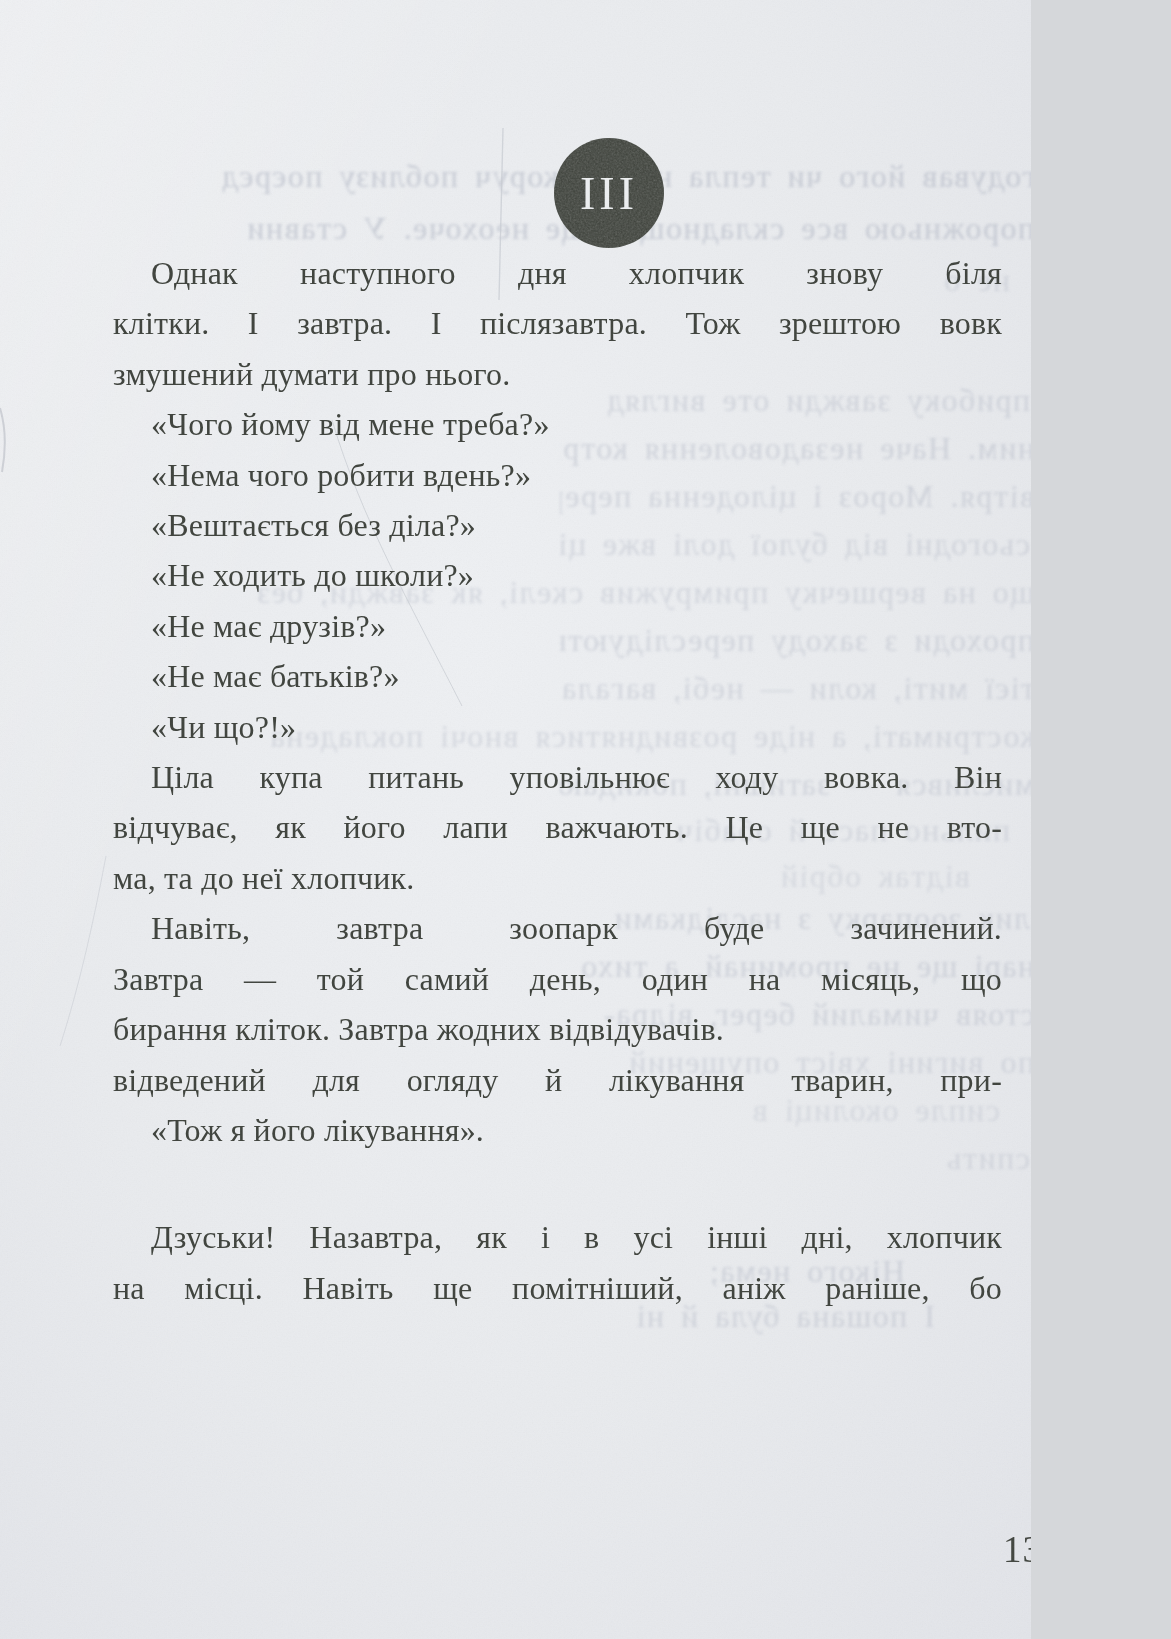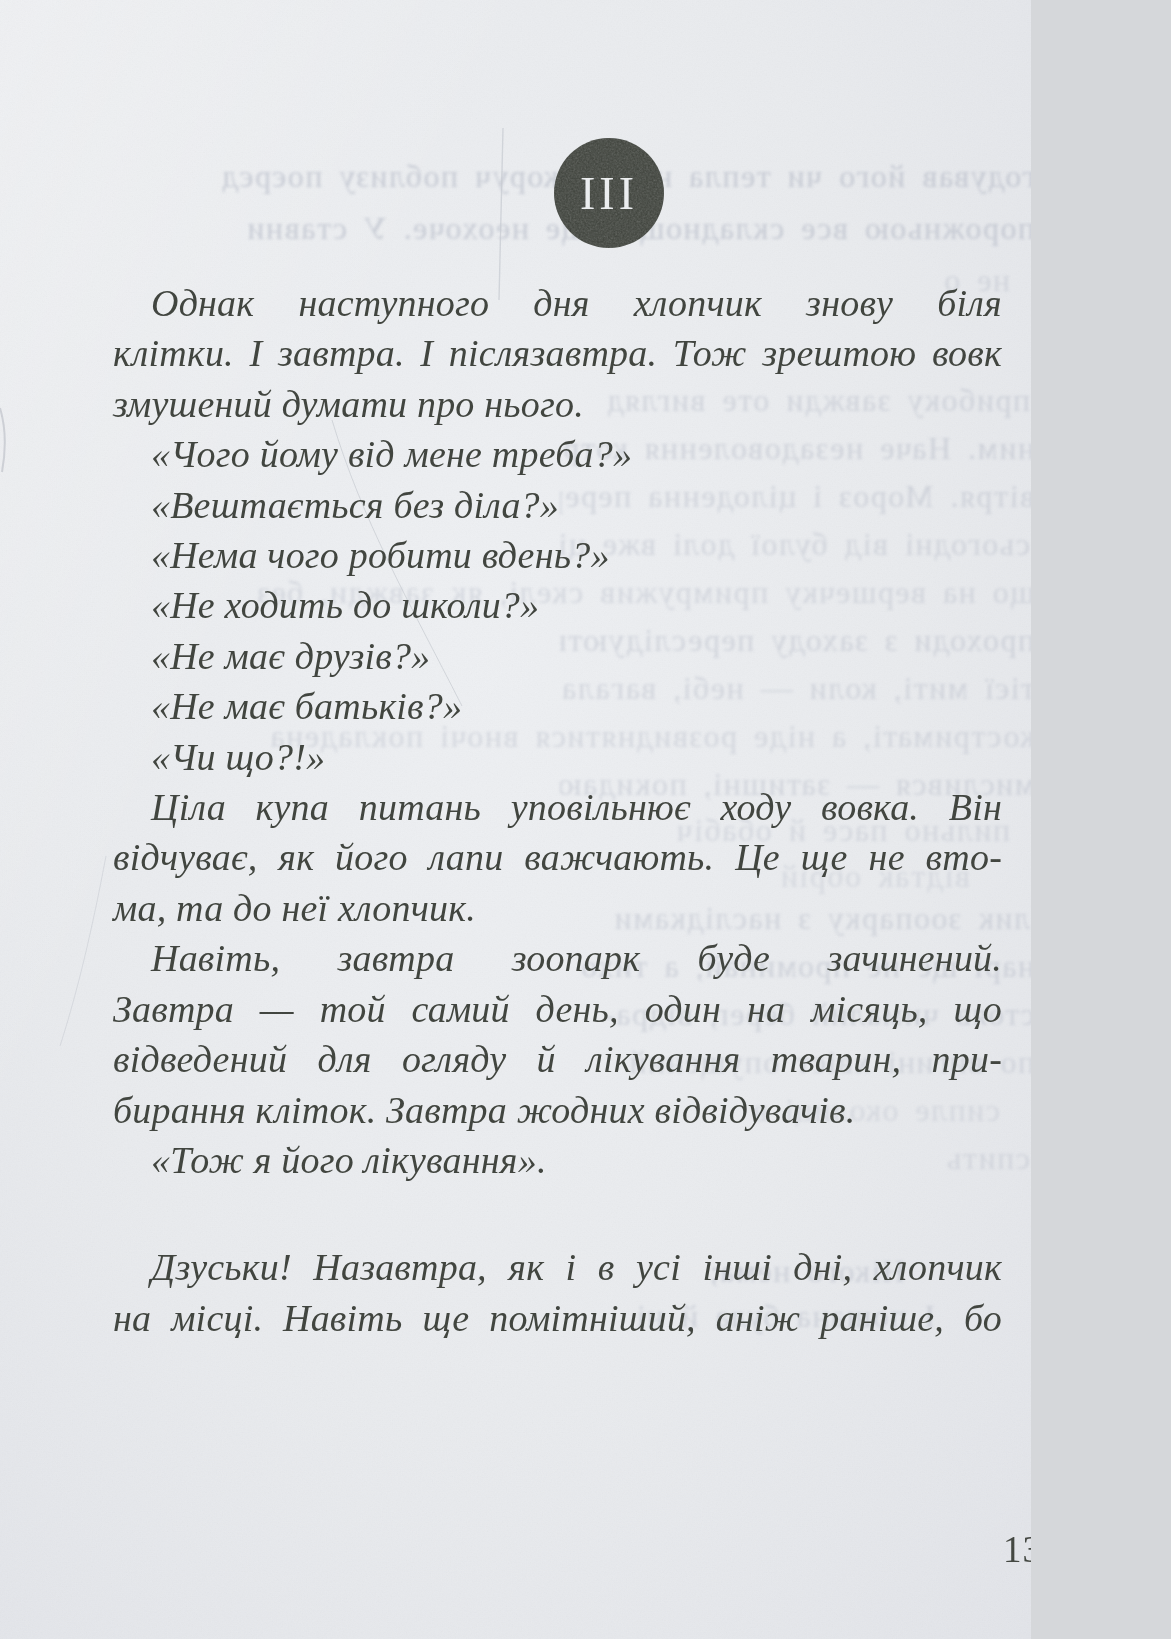--- a/index.html
+++ b/index.html
@@ -39,27 +39,26 @@
   
   #chapter-badge {
     position: absolute;
     left: 552px;
     top: 136px;
   }
   
   #text-block {
     position: absolute;
     left: 113px;
-    top: 278px;
+    top: 248px;
     width: 889px;
     color: #3e423c;
-    font-size: 38px;
+    font-size: 32px;
     line-height: 50.4px;
     letter-spacing: 0.2px;
-    font-style: italic;
   }
   #text-block .line { min-height: 50.4px; }
   #text-block .line.indent { padding-left: 38px; }
   #text-block .line.justify {
     text-align: justify;
     text-align-last: justify;
   }
   #text-block .gap { height: 57px; }
   
   #page-number {
@@ -131,33 +130,33 @@
     <circle cx="57" cy="57" r="55" fill="#3a3e37"></circle>
     <rect width="114" height="114" clip-path="url(#badge-clip)" filter="url(#speckle)" opacity="0.5"></rect>
     <text x="57" y="73" text-anchor="middle" font-family="Liberation Serif, serif" font-size="46" letter-spacing="4" fill="#edeff1">III</text>
   </svg>
 
   <div id="text-block">
       <div class="line indent justify">Однак наступного дня хлопчик знову біля</div>
       <div class="line justify">клітки. І завтра. І післязавтра. Тож зрештою вовк</div>
       <div class="line">змушений думати про нього.</div>
       <div class="line indent">«Чого йому від мене треба?»</div>
+      <div class="line indent">«Нема чого робити вдень?»</div>
       <div class="line indent">«Вештається без діла?»</div>
-      <div class="line indent">«Нема чого робити вдень?»</div>
       <div class="line indent">«Не ходить до школи?»</div>
       <div class="line indent">«Не має друзів?»</div>
       <div class="line indent">«Не має батьків?»</div>
       <div class="line indent">«Чи що?!»</div>
       <div class="line indent justify">Ціла купа питань уповільнює ходу вовка. Він</div>
       <div class="line justify">відчуває, як його лапи важчають. Це ще не вто-</div>
       <div class="line">ма, та до неї хлопчик.</div>
       <div class="line indent justify">Навіть, завтра зоопарк буде зачинений.</div>
       <div class="line justify">Завтра — той самий день, один на місяць, що</div>
+      <div class="line">бирання кліток. Завтра жодних відвідувачів.</div>
       <div class="line justify">відведений для огляду й лікування тварин, при-</div>
-      <div class="line">бирання кліток. Завтра жодних відвідувачів.</div>
       <div class="line indent">«Тож я його лікування».</div>
       <div class="gap"></div>
       <div class="line indent justify">Дзуськи! Назавтра, як і в усі інші дні, хлопчик</div>
       <div class="line justify">на місці. Навіть ще помітніший, аніж раніше, бо</div>
     </div>
 
   <div id="page-number">13</div>
 
   <svg id="noise-overlay" width="1171" height="1639" viewBox="0 0 1171 1639">
     <defs>

